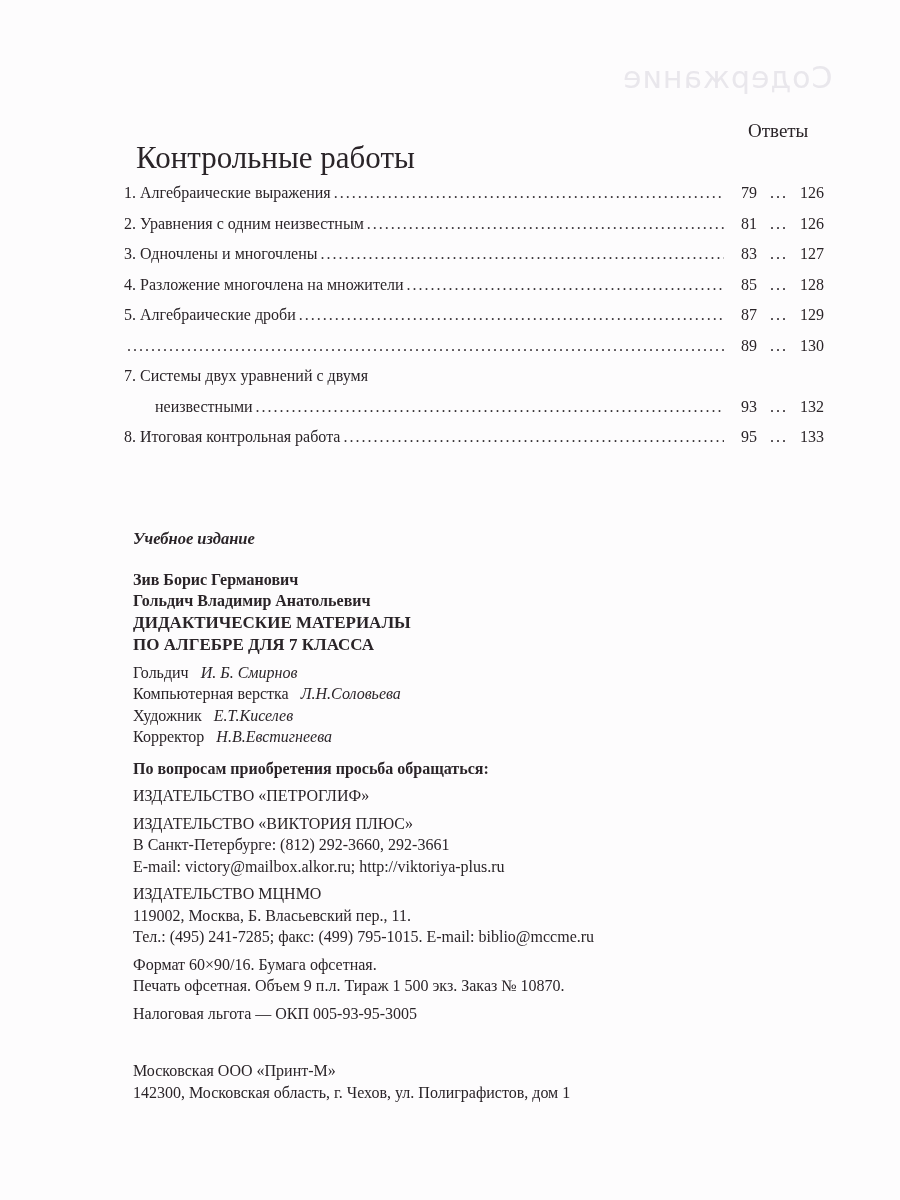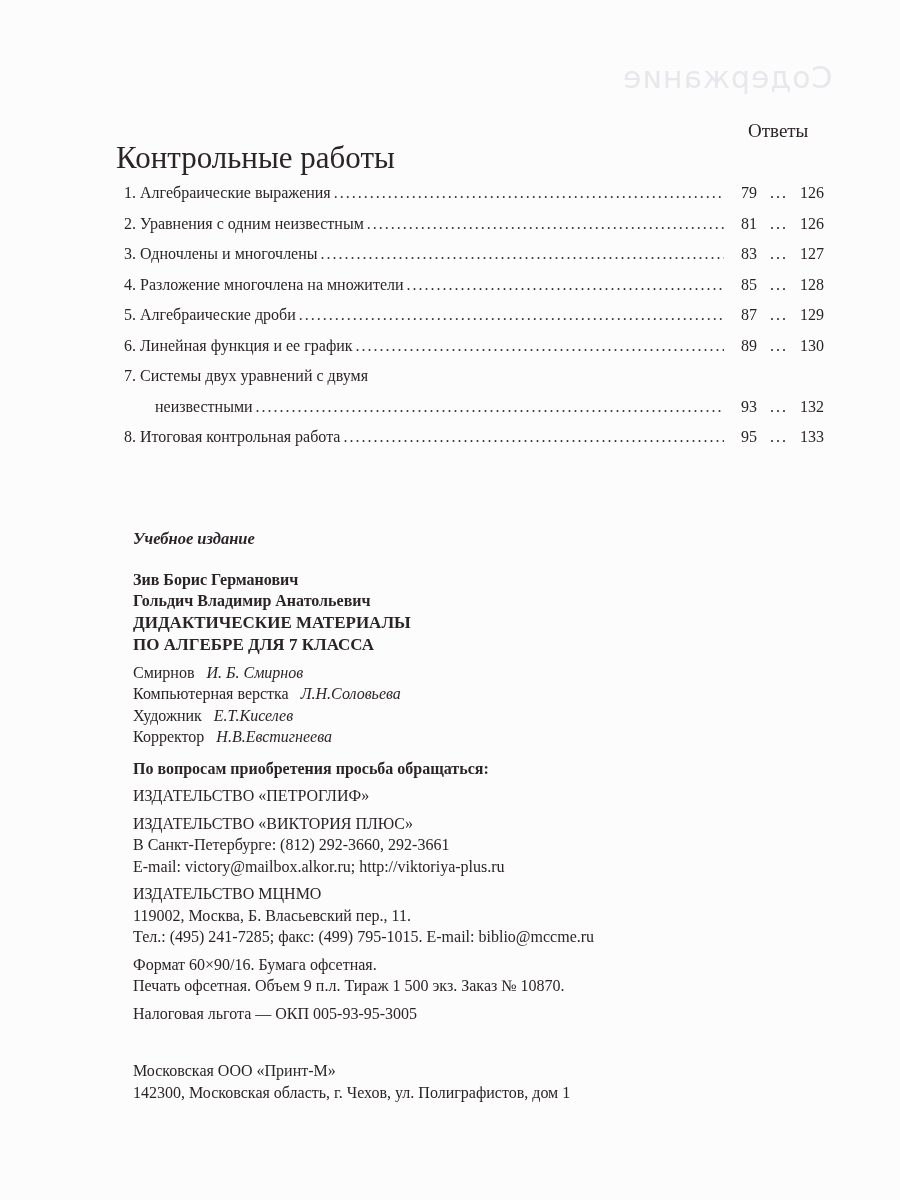--- a/index.html
+++ b/index.html
@@ -27,21 +27,21 @@
     }
     .answers-label {
       position: absolute;
       left: 748px;
       top: 120px;
       font-size: 19px;
       font-family: "Liberation Serif", serif;
     }
     .toc-title {
       position: absolute;
-      left: 116px;
+      left: 136px;
       top: 140px;
       font-size: 31px;
       font-family: "Liberation Serif", serif;
       font-weight: normal;
       margin: 0;
       text-align: right;
     }
     .toc {
       position: absolute;
       left: 124px;
@@ -146,21 +146,20 @@
     <span class="toc-answer">128</span>
   </div>
   <div class="toc-row">
     <span class="toc-label">5. Алгебраические дроби</span>
     <span class="toc-dots"></span>
     <span class="toc-page">87</span>
     <span class="toc-sep">...</span>
     <span class="toc-answer">129</span>
   </div>
   <div class="toc-row">
-    <span class="toc-label">6. Линейная функция и ее график</span>
     <span class="toc-dots"></span>
     <span class="toc-page">89</span>
     <span class="toc-sep">...</span>
     <span class="toc-answer">130</span>
   </div>
   <div class="toc-row">
     <span class="toc-label">7. Системы двух уравнений с двумя</span>
   </div>
   <div class="toc-row cont">
     <span class="toc-label">неизвестными</span>
@@ -180,21 +179,21 @@
 
 <div class="imprint">
   <div class="line italic bold">Учебное издание</div>
   <div class="gap-a"></div>
   <div class="line bold">Зив Борис Германович</div>
   <div class="line bold">Гольдич Владимир Анатольевич</div>
   <div class="line caps">ДИДАКТИЧЕСКИЕ МАТЕРИАЛЫ</div>
   <div class="line caps">ПО АЛГЕБРЕ ДЛЯ 7 КЛАССА</div>
   <div class="gap-s"></div>
   <div class="line">
-    <span>Смирнов</span><span class="role-name">И. Б. Смирнов</span>
+    <span>Гольдич</span><span class="role-name">И. Б. Смирнов</span>
   </div>
   <div class="line">
     <span>Компьютерная верстка</span><span class="role-name">Л.Н.Соловьева</span>
   </div>
   <div class="line">
     <span>Художник</span><span class="role-name">Е.Т.Киселев</span>
   </div>
   <div class="line">
     <span>Корректор</span><span class="role-name">Н.В.Евстигнеева</span>
   </div>

